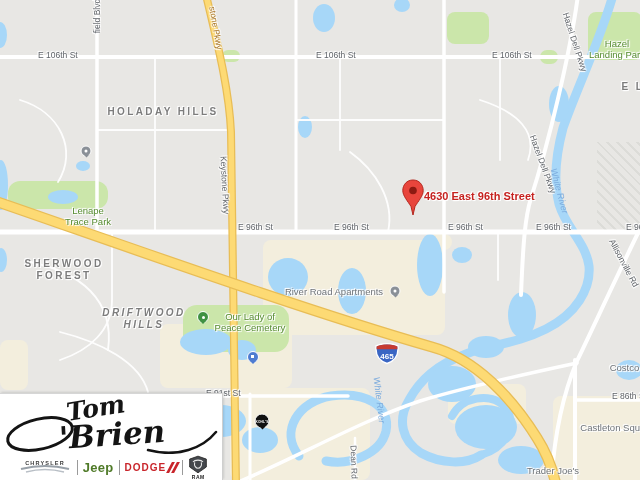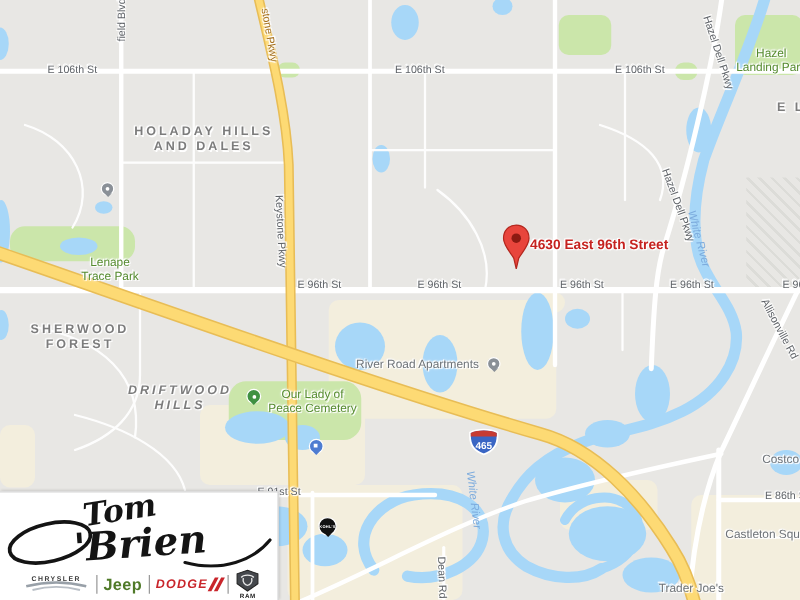--- a/index.html
+++ b/index.html
@@ -47,21 +47,21 @@
   #i465-shield{position:absolute;left:374px;top:342px;z-index:4;}
   
   #logo-panel{position:absolute;left:0;top:393px;width:223px;height:87px;background:#fff;
       z-index:10;border-top:1px solid #d6d6d6;border-right:1px solid #cfcfcf;
       box-shadow:1px -1px 2px rgba(0,0,0,.12);}
   #brand-row{position:absolute;left:8px;right:4px;top:60px;height:26px;display:flex;
       align-items:center;justify-content:center;gap:5px;}
   .brand-div{width:1px;height:15px;background:#9a9a9a;}
   #jeep-txt{font-size:13px;font-weight:700;color:#4f7a28;letter-spacing:.3px;}
   #dodge-wrap{display:flex;align-items:center;gap:1px;}
-  #dodge-txt{font-size:10px;font-weight:700;font-style:italic;color:#c9252b;letter-spacing:1px;}
+  #dodge-txt{font-size:10px;font-weight:700;color:#c9252b;letter-spacing:1px;}
   .slash{width:3px;height:11px;background:#c9252b;transform:skewX(-28deg);margin-left:1.5px;}
   #ram-wrap{display:flex;flex-direction:column;align-items:center;line-height:1;}
   #ram-txt{font-size:5px;font-weight:700;color:#222;margin-top:1px;letter-spacing:.5px;}
 </style>
 </head>
 <body>
 
 <div id="stage">
   <div style="position:absolute;inset:0;">
 
@@ -212,21 +212,20 @@
           <div>Dean Rd</div>
         </div>
         <div class="lbl water" style="left: 559px; top: 191px; transform: translate(-50%, -50%) rotate(75deg);">
           <div>White River</div>
         </div>
         <div class="lbl water" style="left: 379px; top: 400px; transform: translate(-50%, -50%) rotate(83deg);">
           <div>White River</div>
         </div>
         <div class="lbl hood" style="left: 163px; top: 112px; transform: translate(-50%, -50%);">
           <div>HOLADAY HILLS</div>
-          <div>AND DALES</div>
         </div>
         <div class="lbl hood" style="left: 64px; top: 270px; transform: translate(-50%, -50%);">
           <div>SHERWOOD</div>
           <div>FOREST</div>
         </div>
         <div class="lbl hood" style="left: 144px; top: 319px; transform: translate(-50%, -50%); font-style: italic;">
           <div>DRIFTWOOD</div>
           <div>HILLS</div>
         </div>
         <div class="lbl hood" style="left: 633px; top: 87px; transform: translate(-50%, -50%);">

